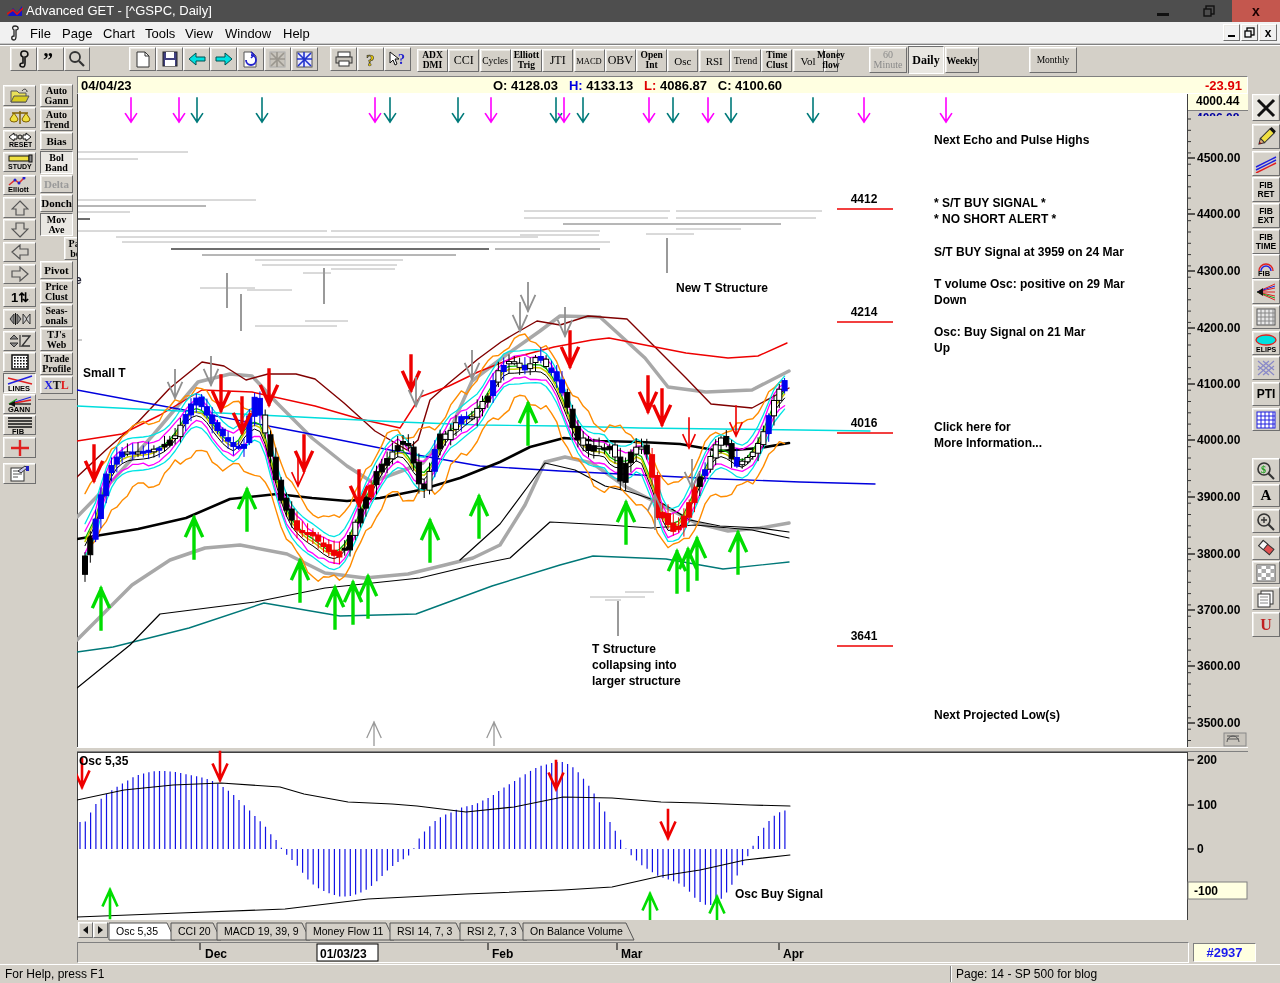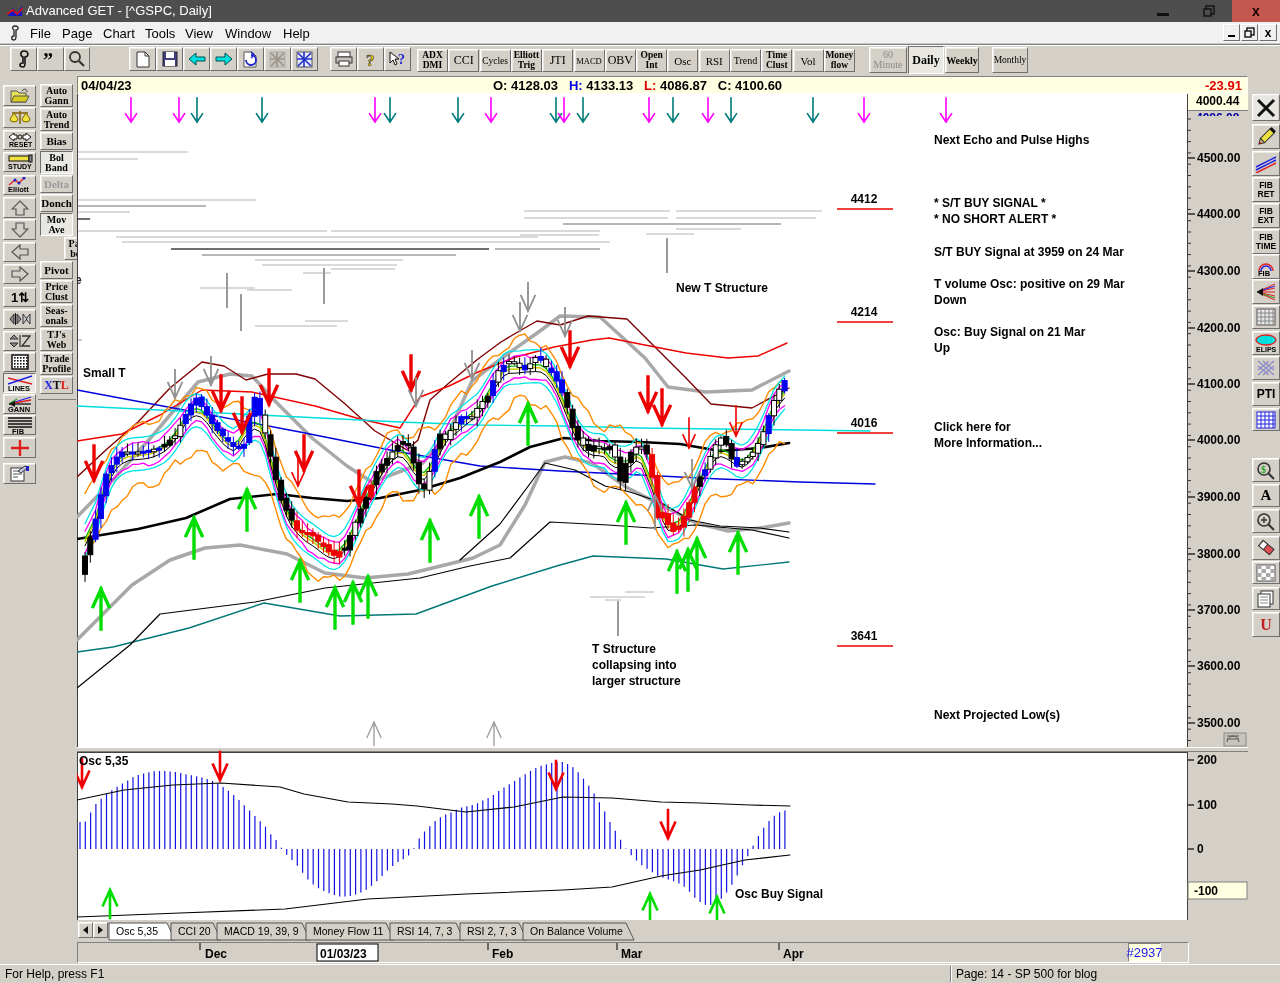--- a/index.html
+++ b/index.html
@@ -159,33 +159,33 @@
   </div>
 <div class="btn ctr" style="left:729.9999999999998px;top:49px;width:31px;height:23px;">
     <div class="ser" style="font-size:10px">Trend</div>
   </div>
 <div class="btn ctr" style="left:761.2999999999997px;top:49px;width:31px;height:23px;">
     <div class="ser" style="font-size:9.5px;font-weight:bold;line-height:9.5px">Time<br>Clust</div>
   </div>
 <div class="btn ctr" style="left:792.5999999999997px;top:49px;width:31px;height:23px;">
     <div class="ser" style="font-size:11px">Vol</div>
   </div>
-<div class="btn ctr" style="left:823.8999999999996px;top:49px;width:31px;height:23px;">
+<div class="btn ctr" style="left:823.8999999999996px;top:49px;width:14px;height:23px;">
     <div class="ser" style="font-size:9.5px;font-weight:bold;line-height:9.5px">Money<br>flow</div>
   </div>
 <div class="btn ctr" style="left:869px;top:47px;width:38px;height:26px;">
     <div class="ser" style="font-size:10px;color:#8a8a8a;line-height:10px">60<br>Minute</div>
   </div>
 <div class="btnp ctr" style="left:908px;top:46px;width:36px;height:28px;">
     <div class="ser" style="font-size:12px;font-weight:bold">Daily</div>
   </div>
 <div class="btn ctr" style="left:945px;top:47px;width:34px;height:26px;">
     <div class="ser" style="font-size:10px;font-weight:bold">Weekly</div>
   </div>
-<div class="btn ctr" style="left:992px;top:47px;width:36px;height:26px;">
+<div class="btn ctr" style="left:1029px;top:47px;width:48px;height:26px;">
     <div class="ser" style="font-size:9.5px">Monthly</div>
   </div>
 
 <div class="abs sunk" style="left:77px;top:76px;width:1171px;height:18px;background:#ffffe1"></div>
 <div class="abs" style="left:81px;top:78px;font-size:13px;font-weight:bold">04/04/23</div>
 <div class="abs" style="left:493px;top:78px;font-size:13px;font-weight:bold">O:&nbsp;4128.03&nbsp;&nbsp;&nbsp;<span style="color:#0000e0">H:</span>&nbsp;4133.13&nbsp;&nbsp;&nbsp;<span style="color:#e00000">L:</span>&nbsp;4086.87&nbsp;&nbsp;&nbsp;C:&nbsp;4100.60</div>
 <div class="abs" style="left:1205px;top:78px;font-size:13px;font-weight:bold;color:#e00000">-23.91</div>
 
 <div class="btn ctr" style="left:3px;top:85px;width:33px;height:21px;">
     <svg width="20" height="15" viewBox="0 0 20 15">
@@ -1192,18 +1192,18 @@
     <line x1="488" y1="943" x2="488" y2="950" stroke="#000"></line>
     <line x1="617" y1="943" x2="617" y2="950" stroke="#000"></line>
     <line x1="779" y1="943" x2="779" y2="950" stroke="#000"></line>
     <text x="205" y="958" font-size="12" font-weight="bold" font-family="Liberation Sans">Dec</text>
     <rect x="317" y="944" width="61" height="17" fill="#ffffff" stroke="#000"></rect>
     <text x="320" y="958" font-size="12" font-weight="bold" font-family="Liberation Sans">01/03/23</text>
     <text x="492" y="958" font-size="12" font-weight="bold" font-family="Liberation Sans">Feb</text>
     <text x="621" y="958" font-size="12" font-weight="bold" font-family="Liberation Sans">Mar</text>
     <text x="783" y="958" font-size="12" font-weight="bold" font-family="Liberation Sans">Apr</text>
   </svg>
-<div class="abs sunk ctr" style="left:1128px;top:943px;width:33px;height:19px;background:#ffffe1;color:#1a1aee;font-size:13px;font-weight:normal">#2937</div>
+<div class="abs sunk ctr" style="left:1193px;top:943px;width:63px;height:19px;background:#ffffe1;color:#1a1aee;font-size:13px;font-weight:bold">#2937</div>
 
 <div class="abs" style="left:0;top:964px;width:1280px;height:19px;background:#d4d0c8;border-top:1px solid #ffffff"></div>
 <div class="abs" style="left:5px;top:967px;font-size:12px;color:#000">For Help, press F1</div>
 <div class="abs" style="left:950px;top:966px;width:330px;height:16px;border-left:1px solid #808080;box-shadow:1px 0 0 #fff inset"></div>
 <div class="abs" style="left:956px;top:967px;font-size:12px;color:#000">Page: 14 - SP 500 for blog</div>
 
 </body></html>

